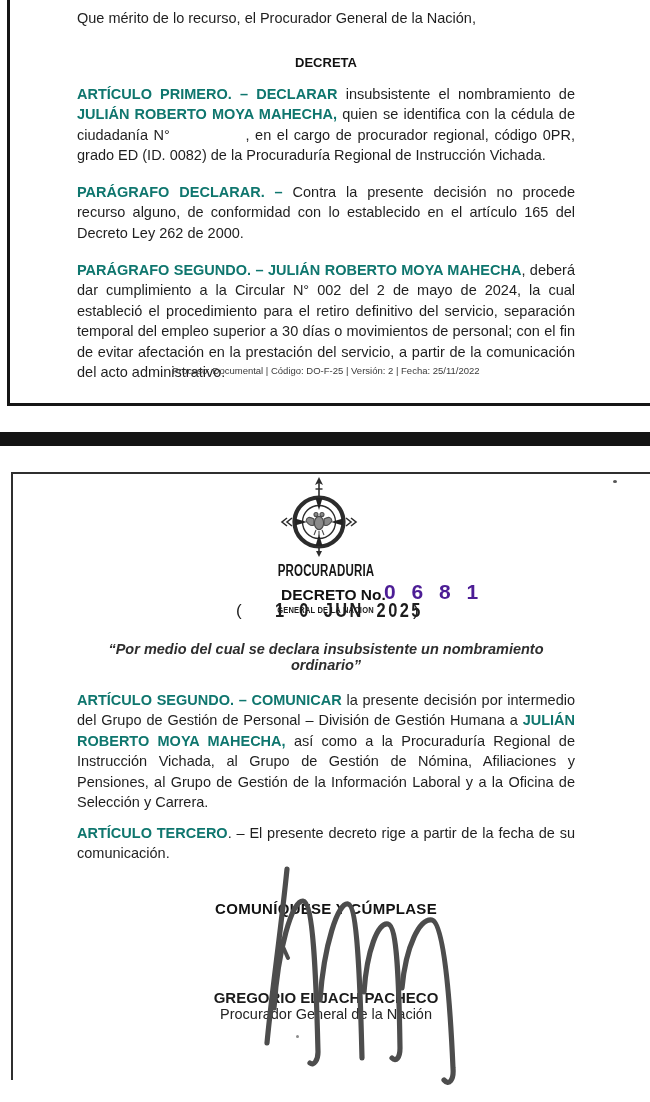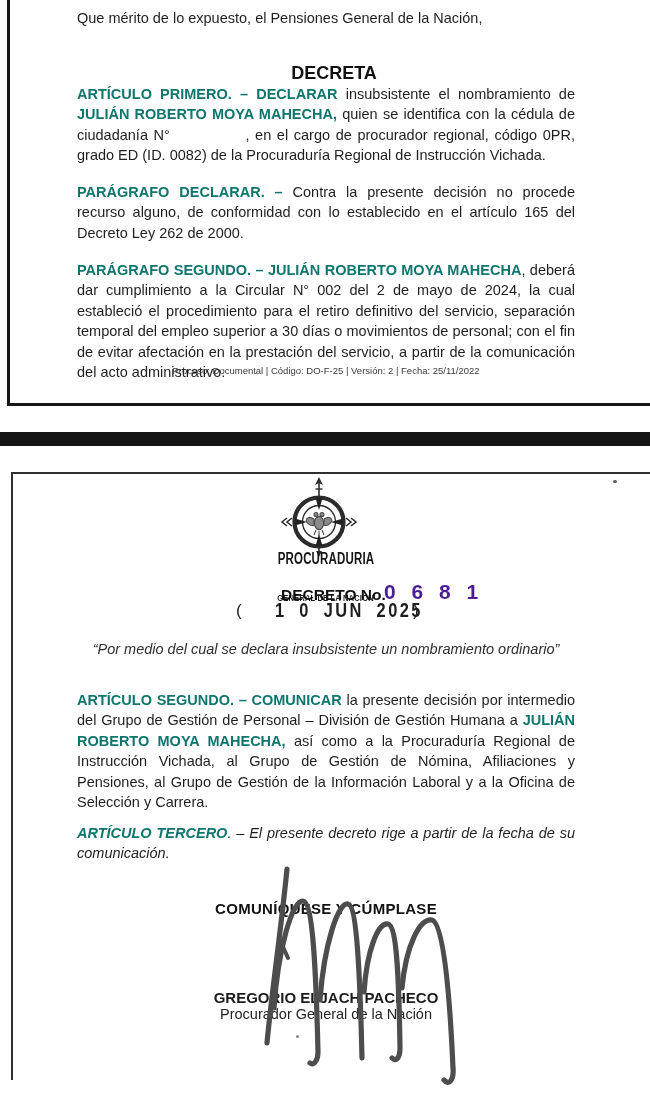--- a/index.html
+++ b/index.html
@@ -17,24 +17,24 @@
   .separator-bar{
     left:0;top:432px;width:650px;height:14px;background:#141414;
   }
   .page2-frame{
     left:11px;top:472px;width:700px;height:606px;
     border-left:2px solid #2f2f2f;border-top:2px solid #2f2f2f;background:transparent;
   }
   
   .col{left:77px;width:498px;}
   .para{font-size:14.5px;line-height:20.4px;text-align:justify;margin:0;}
-  .center{text-align:center;}
+  .center{text-align:center;margin-top:12px;}
   .b{font-weight:bold;color:#0f766e;}
   .intro{font-size:14.5px;line-height:20px;margin:0;}
-  .heading{font-size:18px;font-weight:bold;color:#111;margin:8px;}
+  .heading{font-size:13px;font-weight:bold;color:#111;margin:0;}
   .gap{display:inline-block;width:70px;}
   .footer-line{font-size:9.5px;color:#3a3a3a;margin:0;}
   .quote{font-size:14.5px;font-style:italic;color:#2e2e2e;margin:0;}
   .closing{font-size:15px;font-weight:bold;color:#121212;margin:0;letter-spacing:0.3px;}
   .signer-name{font-size:15px;font-weight:bold;color:#1b1b1b;margin:0;}
   .signer-title{font-size:14.5px;color:#242424;margin:0;}
   
   .decree-label{font-size:15.5px;font-weight:bold;color:#111;}
   .decree-number{
     font-size:21px;font-weight:600;color:#4c1d95;letter-spacing:5px;white-space:nowrap;
@@ -53,21 +53,21 @@
     display:inline-block;font-size:9px;font-weight:bold;color:#1c1c1c;
     transform:scaleX(0.84);transform-origin:center;letter-spacing:0.2px;white-space:nowrap;margin:0;
   }
   .speck{border-radius:50%;}
 </style>
 </head>
 <body>
 
 <div class="abs page1-frame"></div>
 
-<p class="abs col intro" style="top:8px;"><span>Que mérito de lo expuesto, el Pensiones General de la Nación,</span></p>
+<p class="abs col intro" style="top:8px;"><span>Que mérito de lo recurso, el Procurador General de la Nación,</span></p>
 
 <p class="abs col heading center" style="top:55px;"><span>DECRETA</span></p>
 
 <p class="abs col para" style="top:84px;"><span class="b">ARTÍCULO PRIMERO. – DECLARAR</span><span> insubsistente el nombramiento de </span><span class="b">JULIÁN ROBERTO MOYA MAHECHA,</span><span> quien se identifica con la cédula de ciudadanía N° </span><span class="gap"></span><span>, en el cargo de procurador regional, código 0PR, grado ED (ID. 0082) de la Procuraduría Regional de Instrucción Vichada.</span></p>
 
 <p class="abs col para" style="top:182px;"><span class="b">PARÁGRAFO DECLARAR. –</span><span> Contra la presente decisión no procede recurso alguno, de conformidad con lo establecido en el artículo 165 del Decreto Ley 262 de 2000.</span></p>
 
 <p class="abs col para" style="top:260px;"><span class="b">PARÁGRAFO SEGUNDO. – JULIÁN ROBERTO MOYA MAHECHA</span><span>, deberá dar cumplimiento a la Circular N° 002 del 2 de mayo de 2024, la cual estableció el procedimiento para el retiro definitivo del servicio, separación temporal del empleo superior a 30 días o movimientos de personal; con el fin de evitar afectación en la prestación del servicio, a partir de la comunicación del acto administrativo.</span></p>
 
 <p class="abs col footer-line center" style="top:365px;"><span>Proceso: Documental | Código: DO-F-25 | Versión: 2 | Fecha: 25/11/2022</span></p>
@@ -115,25 +115,25 @@
 <div class="abs col center" style="top:550px;"><p class="logo-name">PROCURADURIA</p></div>
 <div class="abs col center" style="top:587px;"><p class="logo-subname">GENERAL DE LA NACION</p></div>
 
 <span class="abs decree-label" style="left:281px;top:586px;text-align:right;">DECRETO No.</span>
 <span class="abs decree-number" style="left:384px;top:580px;">0 6 8 1</span>
 
 <span class="abs paren" style="left:236px;top:601px;">(</span>
 <span class="abs date-stamp" style="left:275px;top:599px;">1 0 JUN 2025</span>
 <span class="abs paren" style="left:413px;top:601px;">)</span>
 
-<p class="abs col quote center" style="top:641px;"><span>“Por medio del cual se declara insubsistente un nombramiento ordinario”</span></p>
+<p class="abs col quote center" style="top:641px;font-weight:bold;"><span>“Por medio del cual se declara insubsistente un nombramiento ordinario”</span></p>
 
 <p class="abs col para" style="top:690px;"><span class="b">ARTÍCULO SEGUNDO. – COMUNICAR</span><span> la presente decisión por intermedio del Grupo de Gestión de Personal – División de Gestión Humana a </span><span class="b">JULIÁN ROBERTO MOYA MAHECHA,</span><span> así como a la Procuraduría Regional de Instrucción Vichada, al Grupo de Gestión de Nómina, Afiliaciones y Pensiones, al Grupo de Gestión de la Información Laboral y a la Oficina de Selección y Carrera.</span></p>
 
-<p class="abs col para" style="top:823px;font-style:italic;"><span class="b">ARTÍCULO TERCERO</span><span>. – El presente decreto rige a partir de la fecha de su comunicación.</span></p>
+<p class="abs col para" style="top:823px;"><span class="b">ARTÍCULO TERCERO</span><span>. – El presente decreto rige a partir de la fecha de su comunicación.</span></p>
 
 <p class="abs col closing center" style="top:900px;"><span>COMUNÍQUESE Y CÚMPLASE</span></p>
 
 <p class="abs col signer-name center" style="top:989px;"><span>GREGORIO ELJACH PACHECO</span></p>
 <p class="abs col signer-title center" style="top:1006px;"><span>Procurador General de la Nación</span></p>
 
 <div class="abs speck" style="left:296px;top:1035px;width:3px;height:3px;background:#8a8a8a;"></div>
 
 <svg class="abs" style="left:250px;top:856px;" width="220" height="246" viewBox="0 0 220 246">
   <g fill="none" stroke="#4d4d4d" stroke-width="5.2" stroke-linecap="round">

